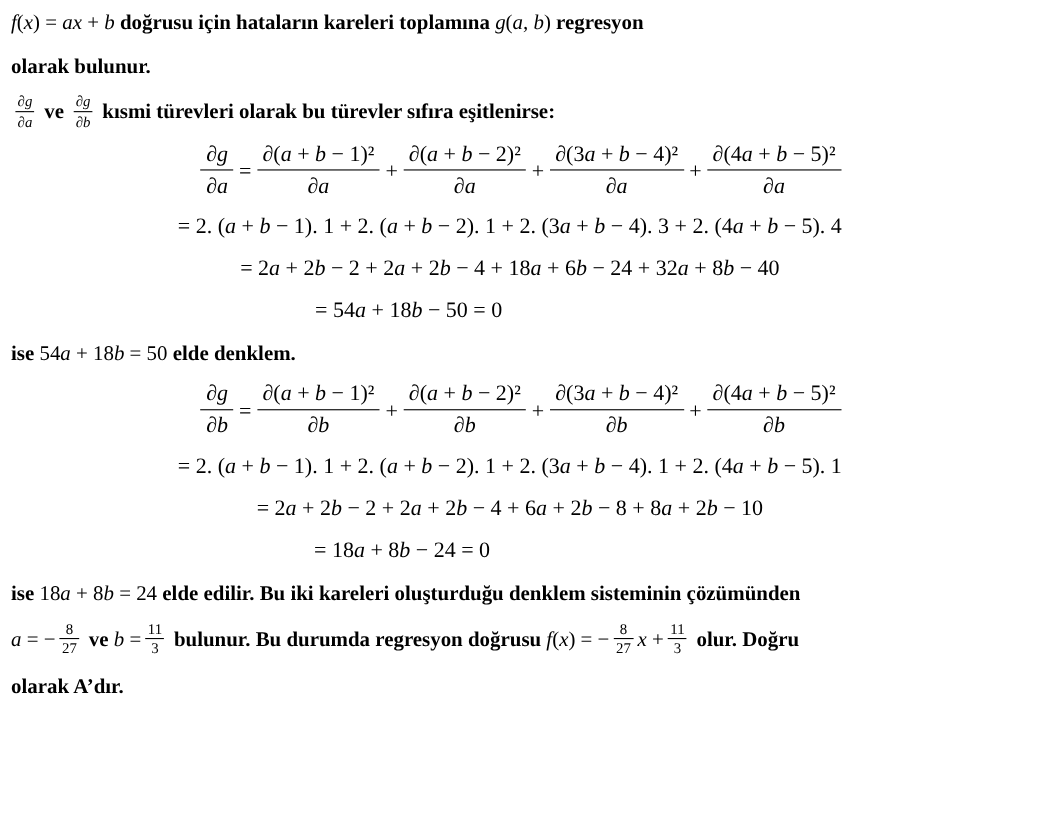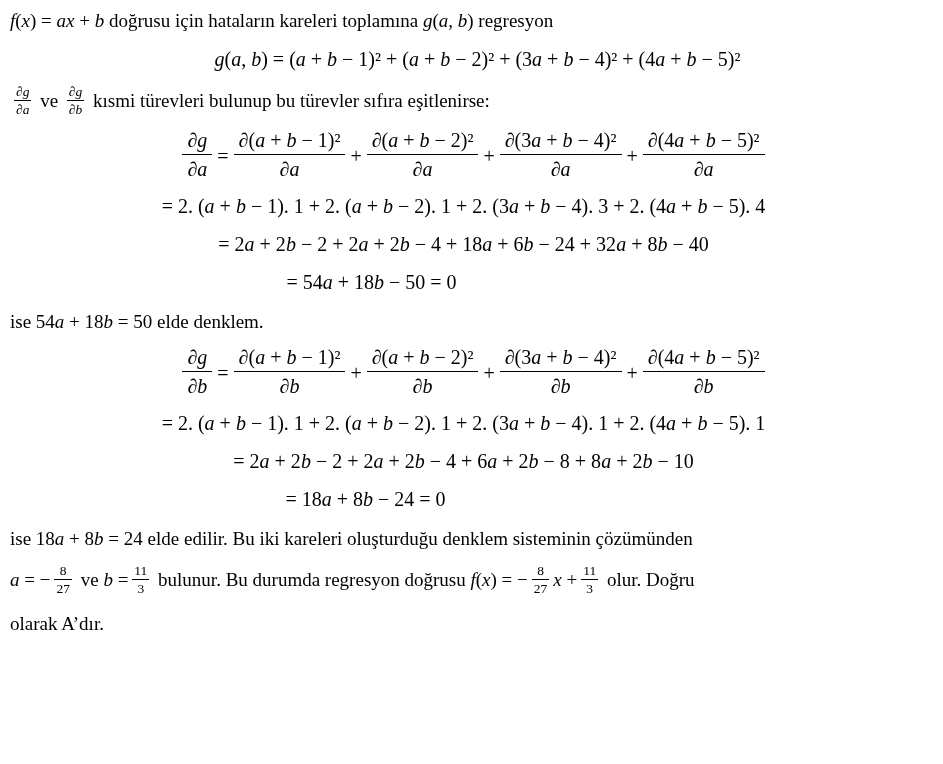--- a/index.html
+++ b/index.html
@@ -21,21 +21,21 @@
     font-style: italic;
   }
   
   .para {
     font-size: 19px;
     line-height: 1.35;
     margin: 0 0 13px 0;
     white-space: nowrap;
   }
   .para .math { white-space: pre; }
-  .para .text { white-space: pre; }
+  .para .text { white-space: pre; font-weight: bold; }
   
   .display {
     display: flex;
     justify-content: center;
     align-items: center;
     font-size: 20px;
     margin: 0 0 15px 0;
   }
   .display .math {
     white-space: pre;
@@ -75,30 +75,28 @@
   .line-dg-da-expansion, .line-dg-db-expansion { margin-bottom: 12px; margin-top: 4px; }
   .line-partials-intro { margin-bottom: 10px; }
   .line-intro-line     { margin-bottom: 14px; }
   .line-solution-line  { margin-bottom: 12px; margin-top: 4px; }
 </style>
 </head>
 <body style="background: rgb(255, 255, 255); color: rgb(0, 0, 0);">
 
 <div class="page">
     <div class="line para line-intro-line"><span class="math"><i>f</i>(<i>x</i>) = <i>a</i><i>x</i> + <i>b</i></span><span class="text"> doğrusu için hataların kareleri toplamına </span><span class="math"><i>g</i>(<i>a</i>, <i>b</i>)</span><span class="text"> regresyon</span></div>
-    <div class="line display line-g-definition">
-      <span class="math"><i>g</i>(<i>a</i>, <i>b</i>) = (<i>a</i> + <i>b</i> − 1)² + (<i>a</i> + <i>b</i> − 2)² + (3<i>a</i> + <i>b</i> − 4)² + (4<i>a</i> + <i>b</i> − 5)²</span>
-    </div>
+    <div class="line para line-olarak-line"><span class="text">olarak bulunur.</span></div>
     <div class="line para line-partials-intro"><span class="frac">
         <span class="num"><i>∂</i><i>g</i></span>
         <span class="den"><i>∂</i><i>a</i></span>
       </span><span class="text"> ve </span><span class="frac">
         <span class="num"><i>∂</i><i>g</i></span>
         <span class="den"><i>∂</i><i>b</i></span>
-      </span><span class="text"> kısmi türevleri bulunup bu türevler sıfıra eşitlenirse:</span></div>
+      </span><span class="text"> kısmi türevleri olarak bu türevler sıfıra eşitlenirse:</span></div>
     <div class="line display line-dg-da-expansion">
       <span class="frac">
         <span class="num"><i>∂</i><i>g</i></span>
         <span class="den"><i>∂</i><i>a</i></span>
       </span>
       <span class="math">=</span>
       <span class="frac">
         <span class="num"><i>∂</i>(<i>a</i> + <i>b</i> − 1)²</span>
         <span class="den"><i>∂</i><i>a</i></span>
       </span>

